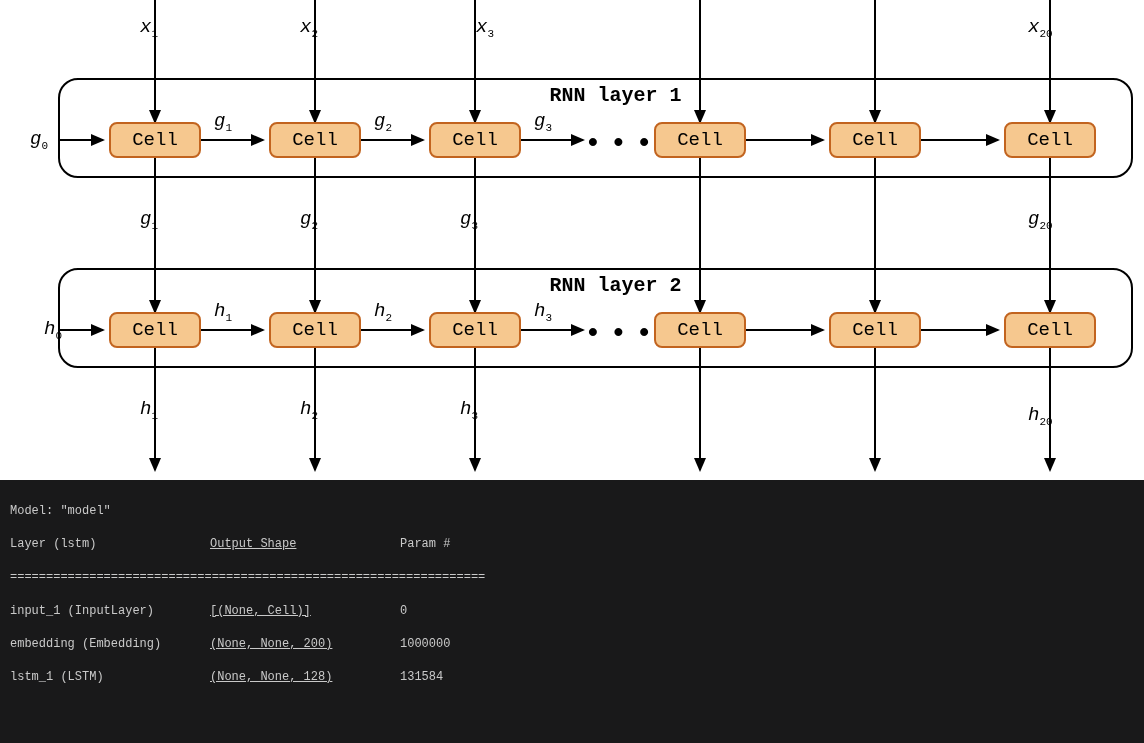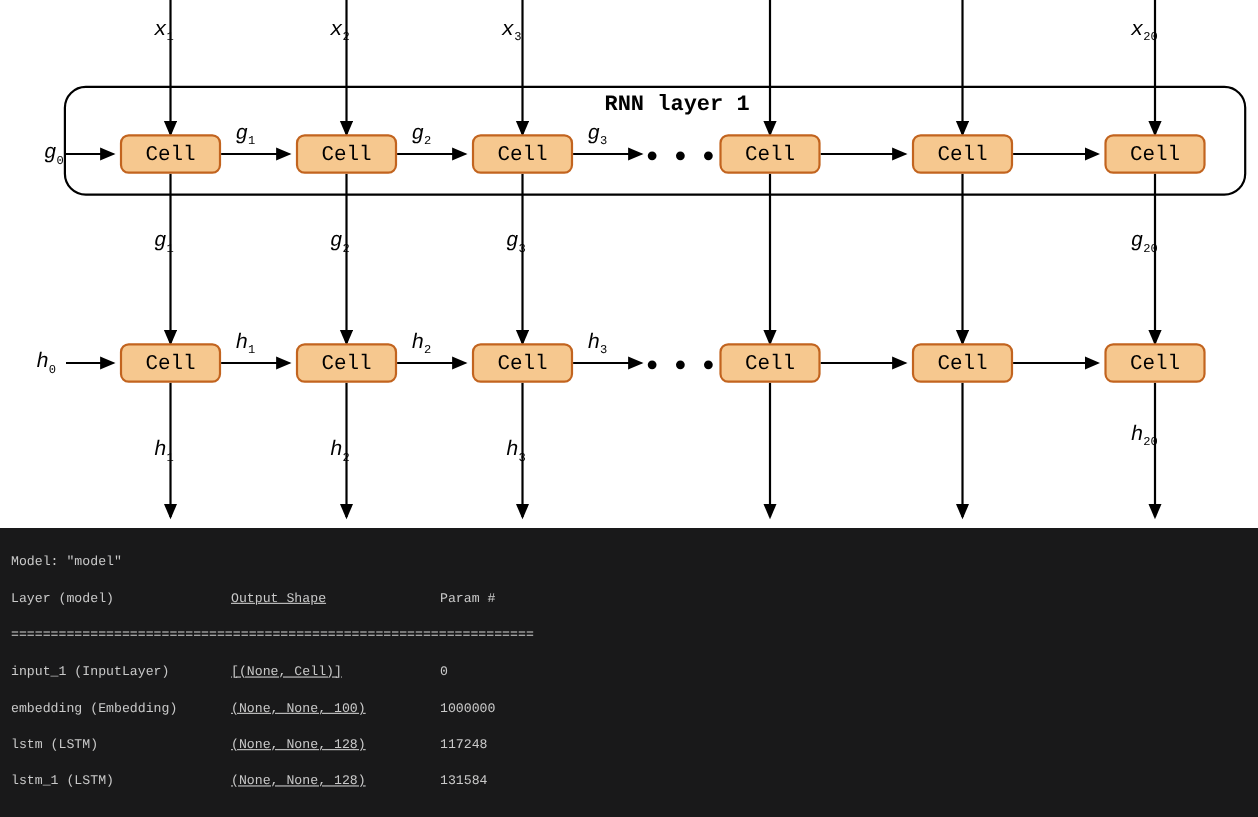--- a/index.html
+++ b/index.html
@@ -142,64 +142,66 @@
     <div class="layer-title">RNN layer 1</div>
   </div>
   <div class="cell" style="top:122px; left:109px">Cell</div>
   <div class="cell" style="top:122px; left:269px">Cell</div>
   <div class="cell" style="top:122px; left:429px">Cell</div>
   <div class="cell" style="top:122px; left:654px">Cell</div>
   <div class="cell" style="top:122px; left:829px">Cell</div>
   <div class="cell" style="top:122px; left:1004px">Cell</div>
   <div class="dots" style="top:126px; left:588px">• • •</div>
 
+  <div class="layer-box" style="top:268px">
+    <div class="layer-title">RNN layer 2</div>
+  </div>
   <div class="cell" style="top:312px; left:109px">Cell</div>
   <div class="cell" style="top:312px; left:269px">Cell</div>
   <div class="cell" style="top:312px; left:429px">Cell</div>
   <div class="cell" style="top:312px; left:654px">Cell</div>
   <div class="cell" style="top:312px; left:829px">Cell</div>
   <div class="cell" style="top:312px; left:1004px">Cell</div>
   <div class="dots" style="top:316px; left:588px">• • •</div>
 
   <div class="label" style="top:16px; left:140px"><span>x</span><sub>1</sub></div>
   <div class="label" style="top:16px; left:300px"><span>x</span><sub>2</sub></div>
-  <div class="label" style="top:16px; left:456px"><span>x</span><sub>3</sub></div>
+  <div class="label" style="top:16px; left:476px"><span>x</span><sub>3</sub></div>
   <div class="label" style="top:16px; left:1028px"><span>x</span><sub>20</sub></div>
 
-  <div class="label" style="top:128px; left:40px"><span>g</span><sub>0</sub></div>
+  <div class="label" style="top:128px; left:30px"><span>g</span><sub>0</sub></div>
 
   <div class="label" style="top:110px; left:214px"><span>g</span><sub>1</sub></div>
   <div class="label" style="top:110px; left:374px"><span>g</span><sub>2</sub></div>
   <div class="label" style="top:110px; left:534px"><span>g</span><sub>3</sub></div>
 
   <div class="label" style="top:208px; left:140px"><span>g</span><sub>1</sub></div>
   <div class="label" style="top:208px; left:300px"><span>g</span><sub>2</sub></div>
   <div class="label" style="top:208px; left:460px"><span>g</span><sub>3</sub></div>
   <div class="label" style="top:208px; left:1028px"><span>g</span><sub>20</sub></div>
 
-  <div class="label" style="top:318px; left:33px"><span>h</span><sub>0</sub></div>
+  <div class="label" style="top:318px; left:44px"><span>h</span><sub>0</sub></div>
 
   <div class="label" style="top:300px; left:214px"><span>h</span><sub>1</sub></div>
   <div class="label" style="top:300px; left:374px"><span>h</span><sub>2</sub></div>
   <div class="label" style="top:300px; left:534px"><span>h</span><sub>3</sub></div>
 
   <div class="label" style="top:398px; left:140px"><span>h</span><sub>1</sub></div>
   <div class="label" style="top:398px; left:300px"><span>h</span><sub>2</sub></div>
   <div class="label" style="top:398px; left:460px"><span>h</span><sub>3</sub></div>
-  <div class="label" style="top:384px; left:1028px"><span>h</span><sub>20</sub></div>
+  <div class="label" style="top:404px; left:1028px"><span>h</span><sub>20</sub></div>
 
 </div>
 
 <div class="terminal">
 <div class="terminal-line">Model: "model"</div>
-<div class="terminal-line"><span class="col-layer">Layer (model)</span><span class="col-shape">Output Shape</span><span class="col-param">Param #</span></div>
+<div class="terminal-line"><span class="col-layer">Layer (lstm)</span><span class="col-shape">Output Shape</span><span class="col-param">Param #</span></div>
 <div class="terminal-line">==================================================================</div>
 <div class="terminal-line"><span class="col-layer">input_1 (InputLayer)</span><span class="col-shape">[(None, Cell)]</span><span class="col-param">0</span></div>
-<div class="terminal-line"><span class="col-layer">embedding (Embedding)</span><span class="col-shape">(None, None, 100)</span><span class="col-param">1000000</span></div>
-<div class="terminal-line"><span class="col-layer">lstm (LSTM)</span><span class="col-shape">(None, None, 128)</span><span class="col-param">117248</span></div>
+<div class="terminal-line"><span class="col-layer">embedding (Embedding)</span><span class="col-shape">(None, None, 200)</span><span class="col-param">1000000</span></div>
 <div class="terminal-line"><span class="col-layer">lstm_1 (LSTM)</span><span class="col-shape">(None, None, 128)</span><span class="col-param">131584</span></div>
 
 
 
 
 
 
 </div>
 
 </body></html>

